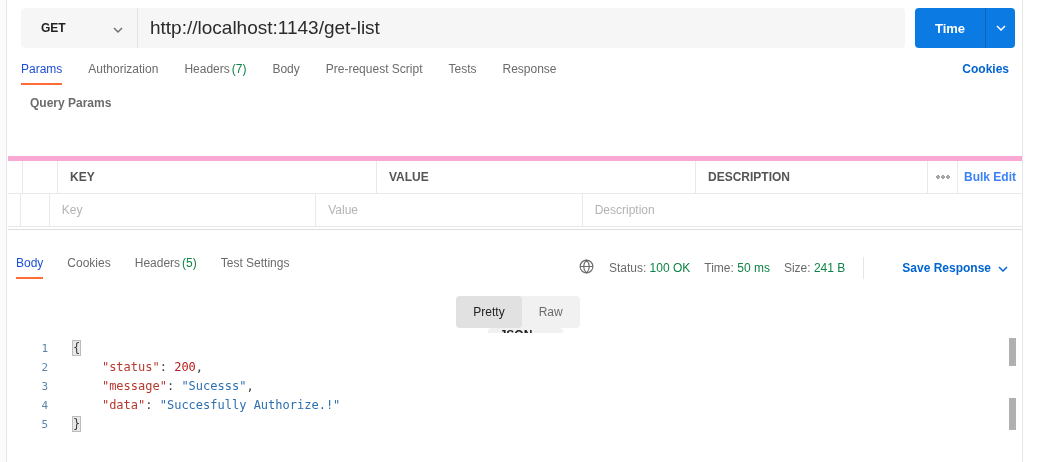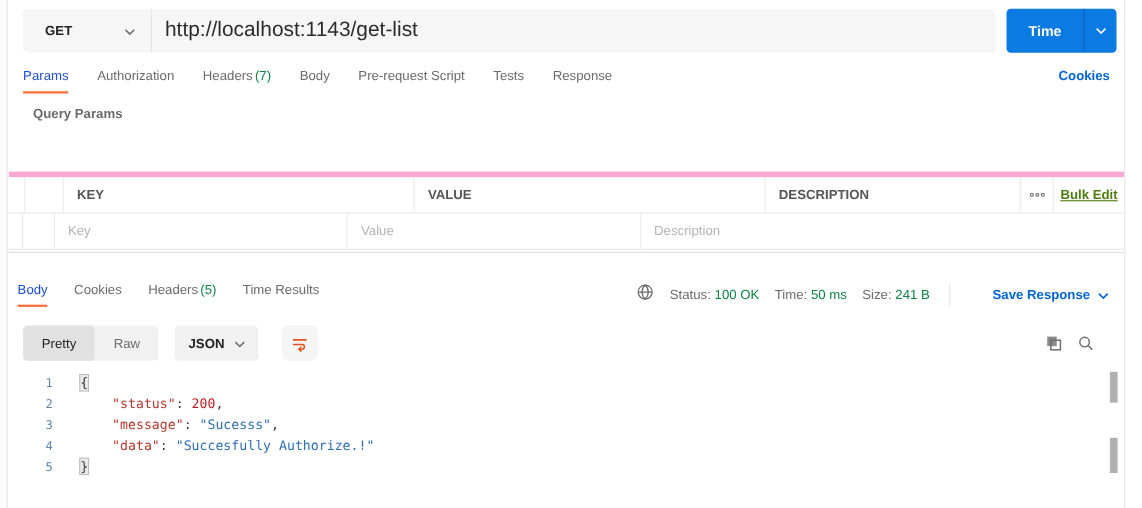--- a/index.html
+++ b/index.html
@@ -39,36 +39,36 @@
   .t-cell { height:100%; display:flex; align-items:center; padding-left:12px; }
   .t-cell.bl { border-left:1px solid #e9e9e9; }
   .c-gutter { width:14px; padding:0; }
   .c-cb { width:35px; padding:0; }
   .c-key { width:319px; }
   .c-value { width:319px; }
   .c-desc { width:232px; }
   .c-more { width:30px; padding:0; justify-content:center; }
   .c-bulk { width:65px; justify-content:center; padding-left:0; }
   .th { font-size:12px; font-weight:bold; color:#555555; }
-  .c-bulk .th { color:#4d7c0f; cursor:pointer;text-decoration:underline; }
+  .c-bulk .th { color:#3b82f6; cursor:pointer; }
   .ph { font-size:12px; color:#b3b3b3; }
 
   .pane-divider { position:absolute; left:8px; top:229px; width:1014px; height:1px; background:#dedede; }
 
   
   .resp-row { position:absolute; left:16px; top:256px; width:1000px; height:33px; display:flex; align-items:flex-start; }
   .resp-tabs { display:flex; gap:24px; }
   .resp-meta { margin-left:auto; display:flex; align-items:center; gap:14px; padding-top:1px; }
   .meta-item { font-size:12px; color:#6b6b6b; white-space:nowrap; }
   .meta-val { color:#0e8345; }
   .meta-sep { width:1px; height:22px; background:#e6e6e6; margin:0 4px; }
   .save-resp { display:flex; align-items:center; gap:7px; font-size:12px; font-weight:bold; color:#0265d2; cursor:pointer; padding-right:8px;margin-left:20px; }
 
   
-  .resp-toolbar { position:absolute; left:21px; top:296px; width:994px; height:32px; display:flex; align-items:center; }
+  .resp-toolbar { position:absolute; left:21px; top:296px; width:994px; height:32px; display:flex; align-items:center;flex-direction:column; }
   .seg { display:flex; background:#f1f1f1; border-radius:4px; height:32px; align-items:center; }
   .seg-item { font-size:12px; color:#6b6b6b; padding:0 17px; height:32px; display:flex; align-items:center; border-radius:4px; cursor:pointer; }
   .seg-item.active { background:#e1e1e1; color:#212121; }
   .fmt-select { margin-left:15px; height:32px; background:#f1f1f1; border-radius:4px; display:flex; align-items:center; gap:9px; padding:0 12px; font-size:12px; font-weight:bold; color:#212121; cursor:pointer; }
   .wrap-btn { margin-left:21px; width:33px; height:32px; background:#f5f5f5; border-radius:6px; display:flex; align-items:center; justify-content:center; cursor:pointer; }
   .tool-icons { margin-left:auto; display:flex; align-items:center; gap:13px; padding-right:20px; color:#6b6b6b; }
   .tool-icons svg { display:block; cursor:pointer; }
 
   
   .code-area { position:absolute; left:8px; top:333px; width:1000px; height:129px; background:#ffffff; display:flex; font-family:"DejaVu Sans Mono", monospace; }
@@ -168,21 +168,21 @@
     </div>
   </div>
 
   <div class="pane-divider"></div>
 
   <div class="resp-row">
     <div class="resp-tabs">
       <div class="tab active"><span>Body</span></div>
       <div class="tab"><span>Cookies</span></div>
       <div class="tab"><span>Headers</span><span class="tab-count">(5)</span></div>
-      <div class="tab"><span>Time Results</span></div>
+      <div class="tab"><span>Test Settings</span></div>
     </div>
     <div class="resp-meta">
       <span>
         <svg width="17" height="17" viewBox="0 0 24 24" fill="none" stroke="#6b6b6b" stroke-width="1.6">
             <circle cx="12" cy="12" r="9"></circle>
             <path d="M3 12h18M12 3c2.8 2.6 4 5.6 4 9s-1.2 6.4-4 9c-2.8-2.6-4-5.6-4-9s1.2-6.4 4-9z"></path>
           </svg>
       </span>
       <span class="meta-item"><span>Status:</span> <span class="meta-val">100 OK</span></span>
       <span class="meta-item"><span>Time:</span> <span class="meta-val">50 ms</span></span>

